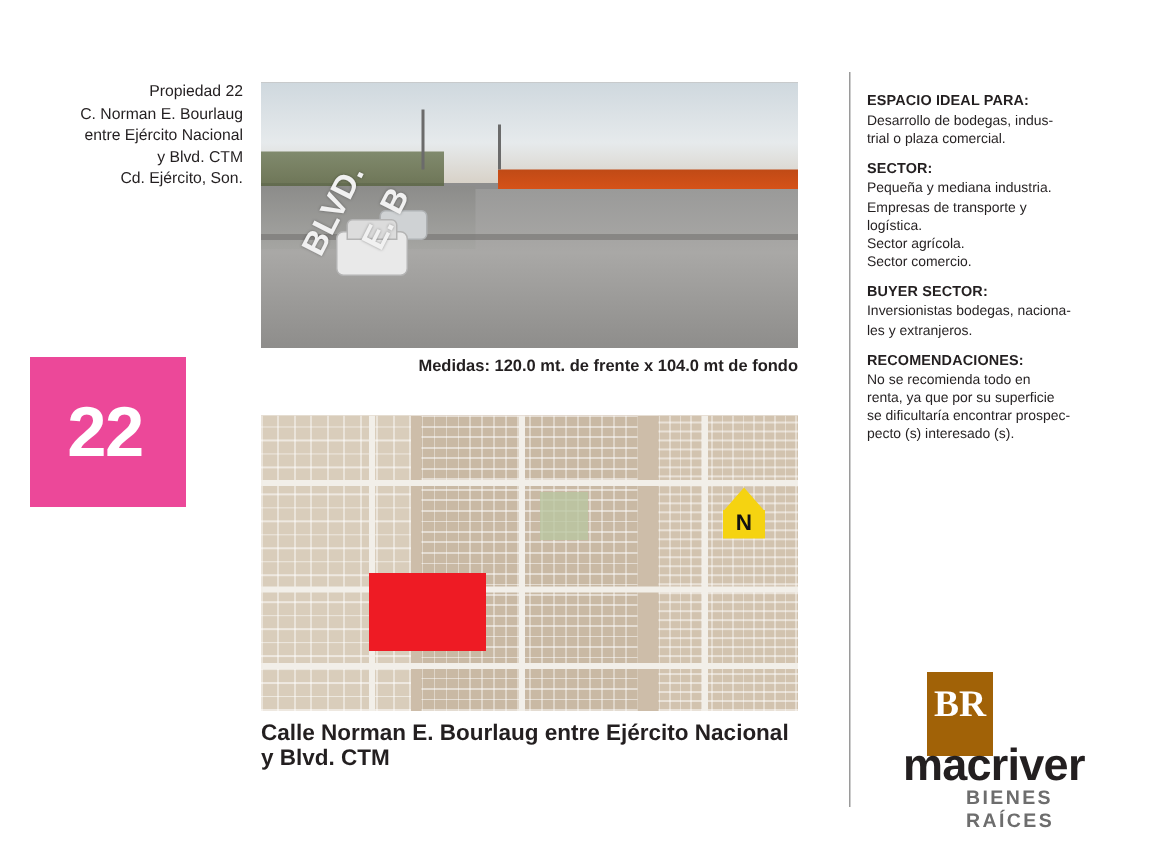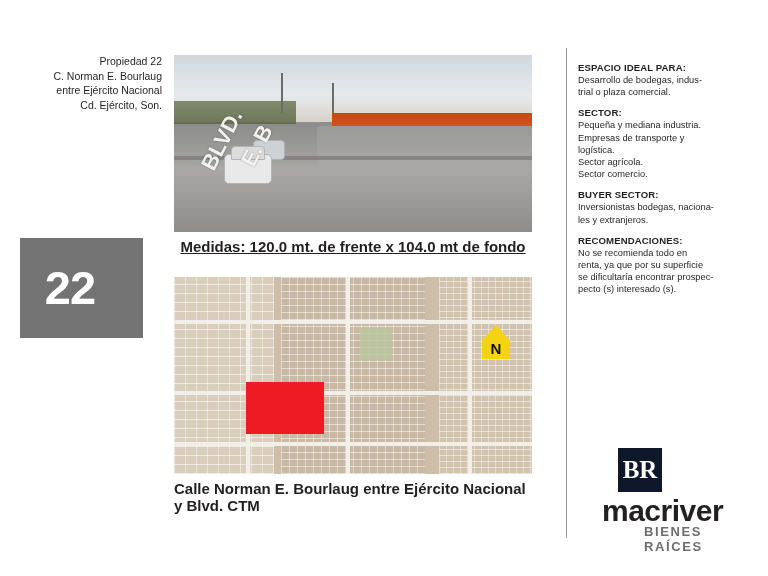--- a/index.html
+++ b/index.html
@@ -37,22 +37,21 @@
     color: #231f20;
   }
   .prop-header div { white-space: nowrap; }
 
   .red-box {
     position: absolute;
     left: 20px;
     top: 238px;
     width: 104px;
     height: 100px;
-    background: #737373;
-    padding-left: 19px;
+    background: #ec4899;
   }
   .red-box-num {
     position: absolute;
     left: 0;
     top: 0;
     width: 100px;
     height: 100px;
     line-height: 100px;
     text-align: center;
     color: #ffffff;
@@ -144,25 +143,24 @@
     left: 62px; top: 104px; font-size: 22px;
     transform: rotate(-63deg);
     transform-origin: left top;
   }
 
   .measure {
     position: absolute;
     left: 4px;
     top: 238px;
     width: 358px;
-    text-align: center;
-    font-size: 15px;
-    font-weight: bold;
-    color: #231f20;
-    text-decoration: underline;
+    text-align: right;
+    font-size: 11px;
+    font-weight: bold;
+    color: #231f20;
   }
 
   
   .map {
     position: absolute;
     left: 4px;
     top: 277px;
     width: 358px;
     height: 197px;
     background: #cdbda9;
@@ -281,22 +279,22 @@
     left: 600px;
     top: 448px;
     width: 140px;
     height: 86px;
   }
   .logo-mark {
     position: absolute;
     left: 18px;
     top: 0;
     width: 44px;
-    height: 44px;
-    background: #0f172a;
+    height: 56px;
+    background: #a16207;
   }
   .logo-mark-text {
     position: absolute;
     left: 0; top: 0; width: 44px; height: 44px;
     line-height: 44px;
     text-align: center;
     color: #fff;
     font-family: "Liberation Serif", serif;
     font-size: 25px;
     font-weight: bold;
@@ -324,20 +322,21 @@
 </head>
 <body>
 
 <div class="page">
 
   <div class="left-col">
     <div class="prop-header">
       <div>Propiedad 22</div>
       <div>C. Norman E. Bourlaug</div>
       <div>entre Ejército Nacional</div>
+      <div>y Blvd. CTM</div>
       <div>Cd. Ejército, Son.</div>
     </div>
 
     <div class="red-box">
       <div class="red-box-num">22</div>
     </div>
   </div>
 
   <div class="center-col">
 

